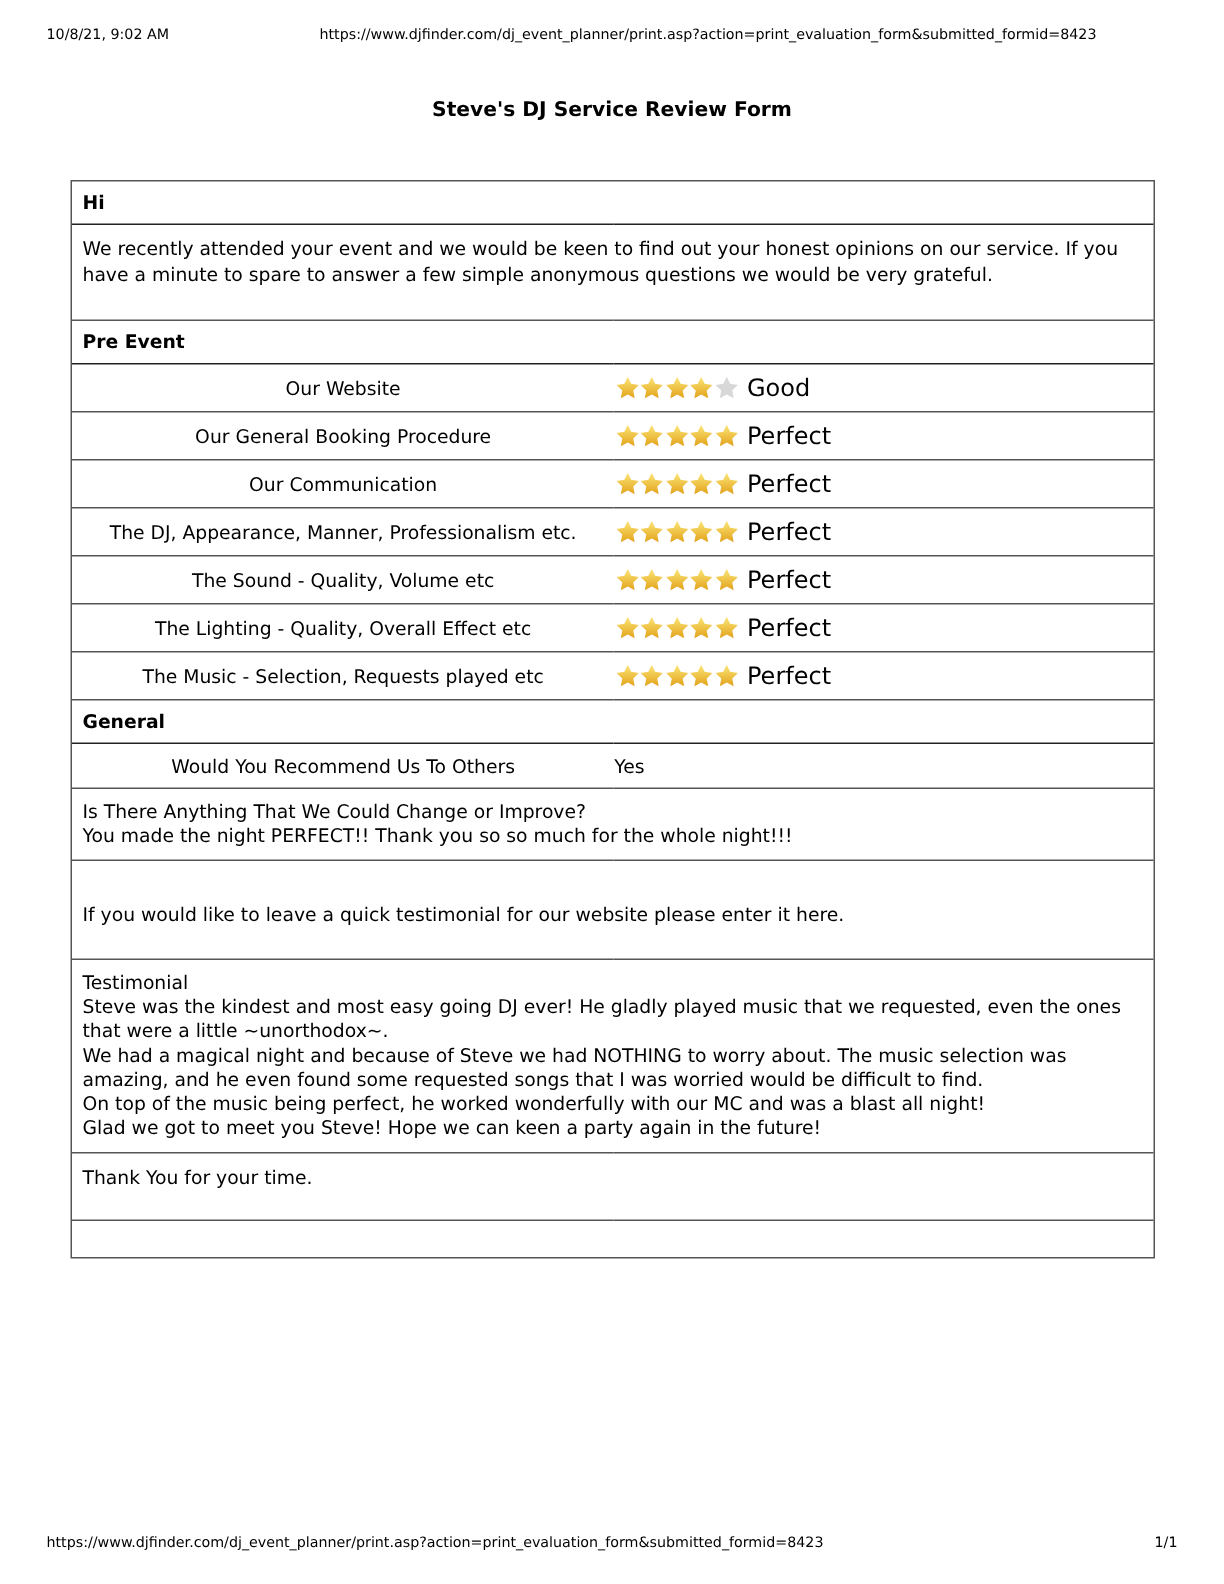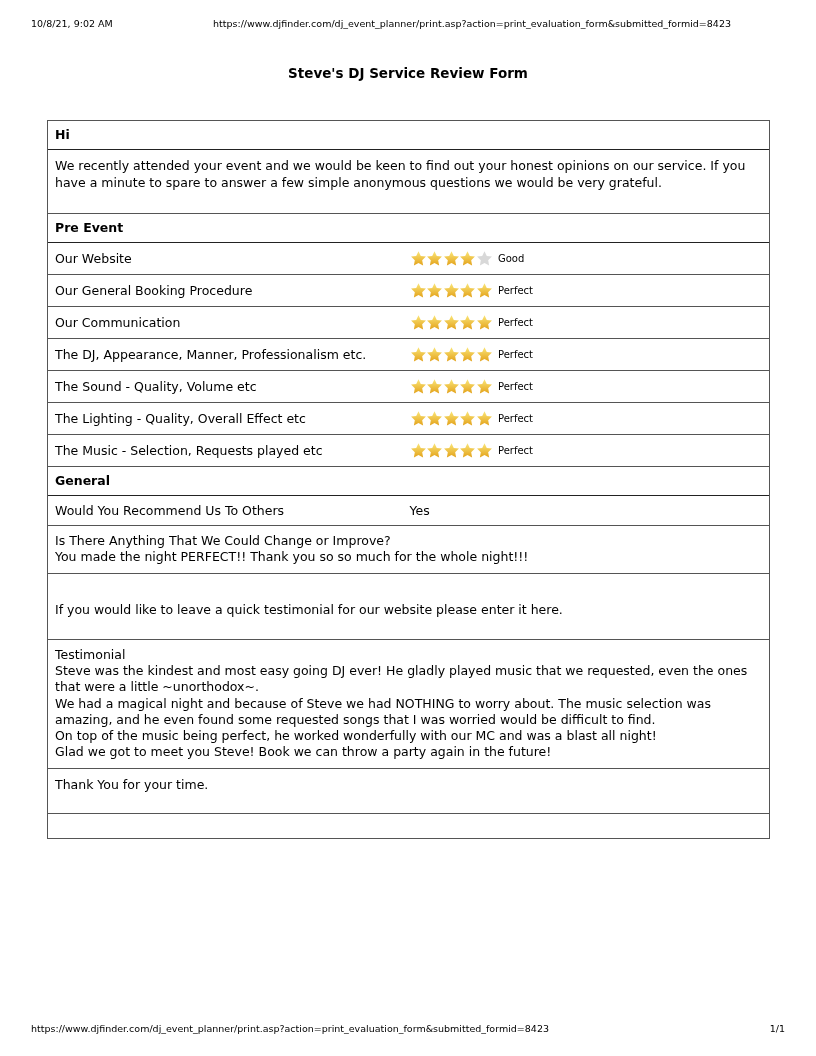--- a/index.html
+++ b/index.html
@@ -111,20 +111,21 @@
     vertical-align: middle;
   }
   .lbl-col {
     width: 308px;
   }
   .val-col {
     width: auto;
   }
   .lbl-col .cell-pad {
     padding: 7px 6px 7px 7px;
+    text-align: center;
   }
   .val-col .cell-pad {
     padding: 7px 6px 7px 1px;
   }
 
   .rating {
     display: flex;
     align-items: center;
     white-space: nowrap;
   }
@@ -133,21 +134,21 @@
     align-items: center;
     line-height: 0;
   }
   .star {
     width: 17px;
     height: 17px;
     display: block;
     margin-right: -0.5px;
   }
   .rating-word {
-    font-size: 10px;
+    font-size: 16px;
     line-height: 15px;
     margin-left: 6px;
   }
 
   
   .ans-text {
     font-size: 12.5px;
     line-height: 15px;
     padding: 7px 6px 7px 1px;
   }
@@ -697,21 +698,21 @@
         </td>
       </tr>
 
       <tr>
         <td colspan="2">
           <div class="testimonial-cell">
             <div class="t-line">Testimonial</div>
             <div class="t-line">Steve was the kindest and most easy going DJ ever! He gladly played music that we requested, even the ones that were a little ~unorthodox~.</div>
             <div class="t-line">We had a magical night and because of Steve we had NOTHING to worry about. The music selection was amazing, and he even found some requested songs that I was worried would be difficult to find.</div>
             <div class="t-line">On top of the music being perfect, he worked wonderfully with our MC and was a blast all night!</div>
-            <div class="t-line">Glad we got to meet you Steve! Book we can throw a party again in the future!</div>
+            <div class="t-line">Glad we got to meet you Steve! Hope we can keen a party again in the future!</div>
           </div>
         </td>
       </tr>
 
       <tr>
         <td colspan="2">
           <div class="thanks-cell">Thank You for your time.</div>
         </td>
       </tr>
 

